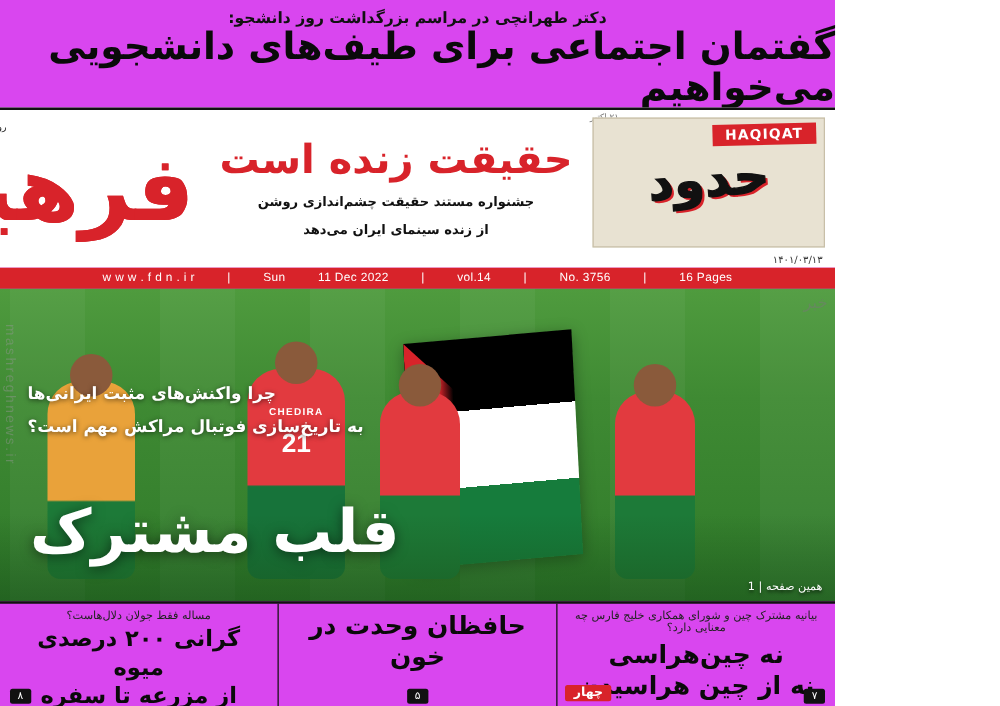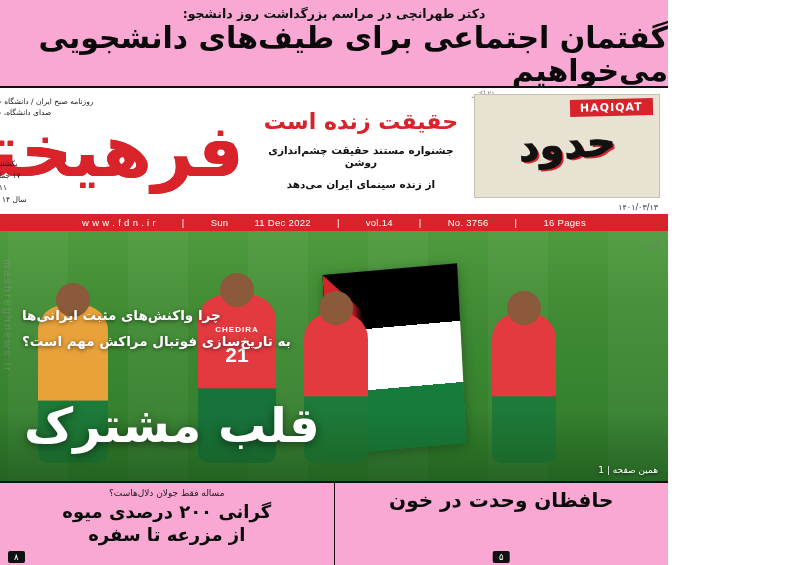--- a/index.html
+++ b/index.html
@@ -5,21 +5,21 @@
   * { box-sizing: border-box; margin: 0; padding: 0; }
   html, body {
     width: 800px; height: 565px;
     font-family: "DejaVu Sans", "Liberation Sans", sans-serif;
     background: #ffffff;
     overflow: hidden;
   }
   #page {
     position: relative;
     width: 668px; height: 565px;
-    background: #f9a8d4;
+    background: #d946ef;
     direction: rtl;
   }
 
   
   .kicker {
     height: 26px;
     display: flex; align-items: center; justify-content: center;
     font-size: 12.5px; color: #111; font-weight: bold;
     letter-spacing: 0;
   }
@@ -83,21 +83,21 @@
   }
 
   .masthead-center {
     flex: 1;
     display: flex; flex-direction: column;
     align-items: center; justify-content: center;
     padding: 4px 10px 8px 10px;
     gap: 10px;
   }
   .red-head {
-    font-size: 22px; font-weight: bold; color: #d8232a;
+    font-size: 32px; font-weight: bold; color: #d8232a;
     white-space: nowrap;
   }
   .center-sub1 {
     font-size: 10.5px; color: #111; font-weight: bold; text-align: center;
   }
   .center-sub2 {
     font-size: 10.5px; color: #111; font-weight: bold; text-align: center;
   }
 
   .masthead-right {
@@ -388,20 +388,27 @@
 
     <div class="photo-title">قلب مشترک</div>
     <div class="photo-ref">همین صفحه | 1</div>
 
     <div class="watermark">mashreghnews.ir</div>
     <div class="watermark2">خبر</div>
   </div>
 
   <div class="bottom">
 
+    <div class="col">
+      <div class="col-kicker">بیانیه مشترک چین و شورای همکاری خلیج فارس چه معنایی دارد؟</div>
+      <div class="col-head">نه چین‌هراسی</div>
+      <div class="col-head">نه از چین هراسیدن</div>
+      <div class="page-num pn-right">۷</div>
+      <div class="brand-stamp">چهار</div>
+    </div>
 
     <div class="col">
       <div class="col-head">حافظان وحدت در خون</div>
       <div class="page-num pn-center">۵</div>
     </div>
 
     <div class="col">
       <div class="col-kicker">مساله فقط جولان دلال‌هاست؟</div>
       <div class="col-head small">گرانی ۲۰۰ درصدی میوه</div>
       <div class="col-head small">از مزرعه تا سفره</div>

